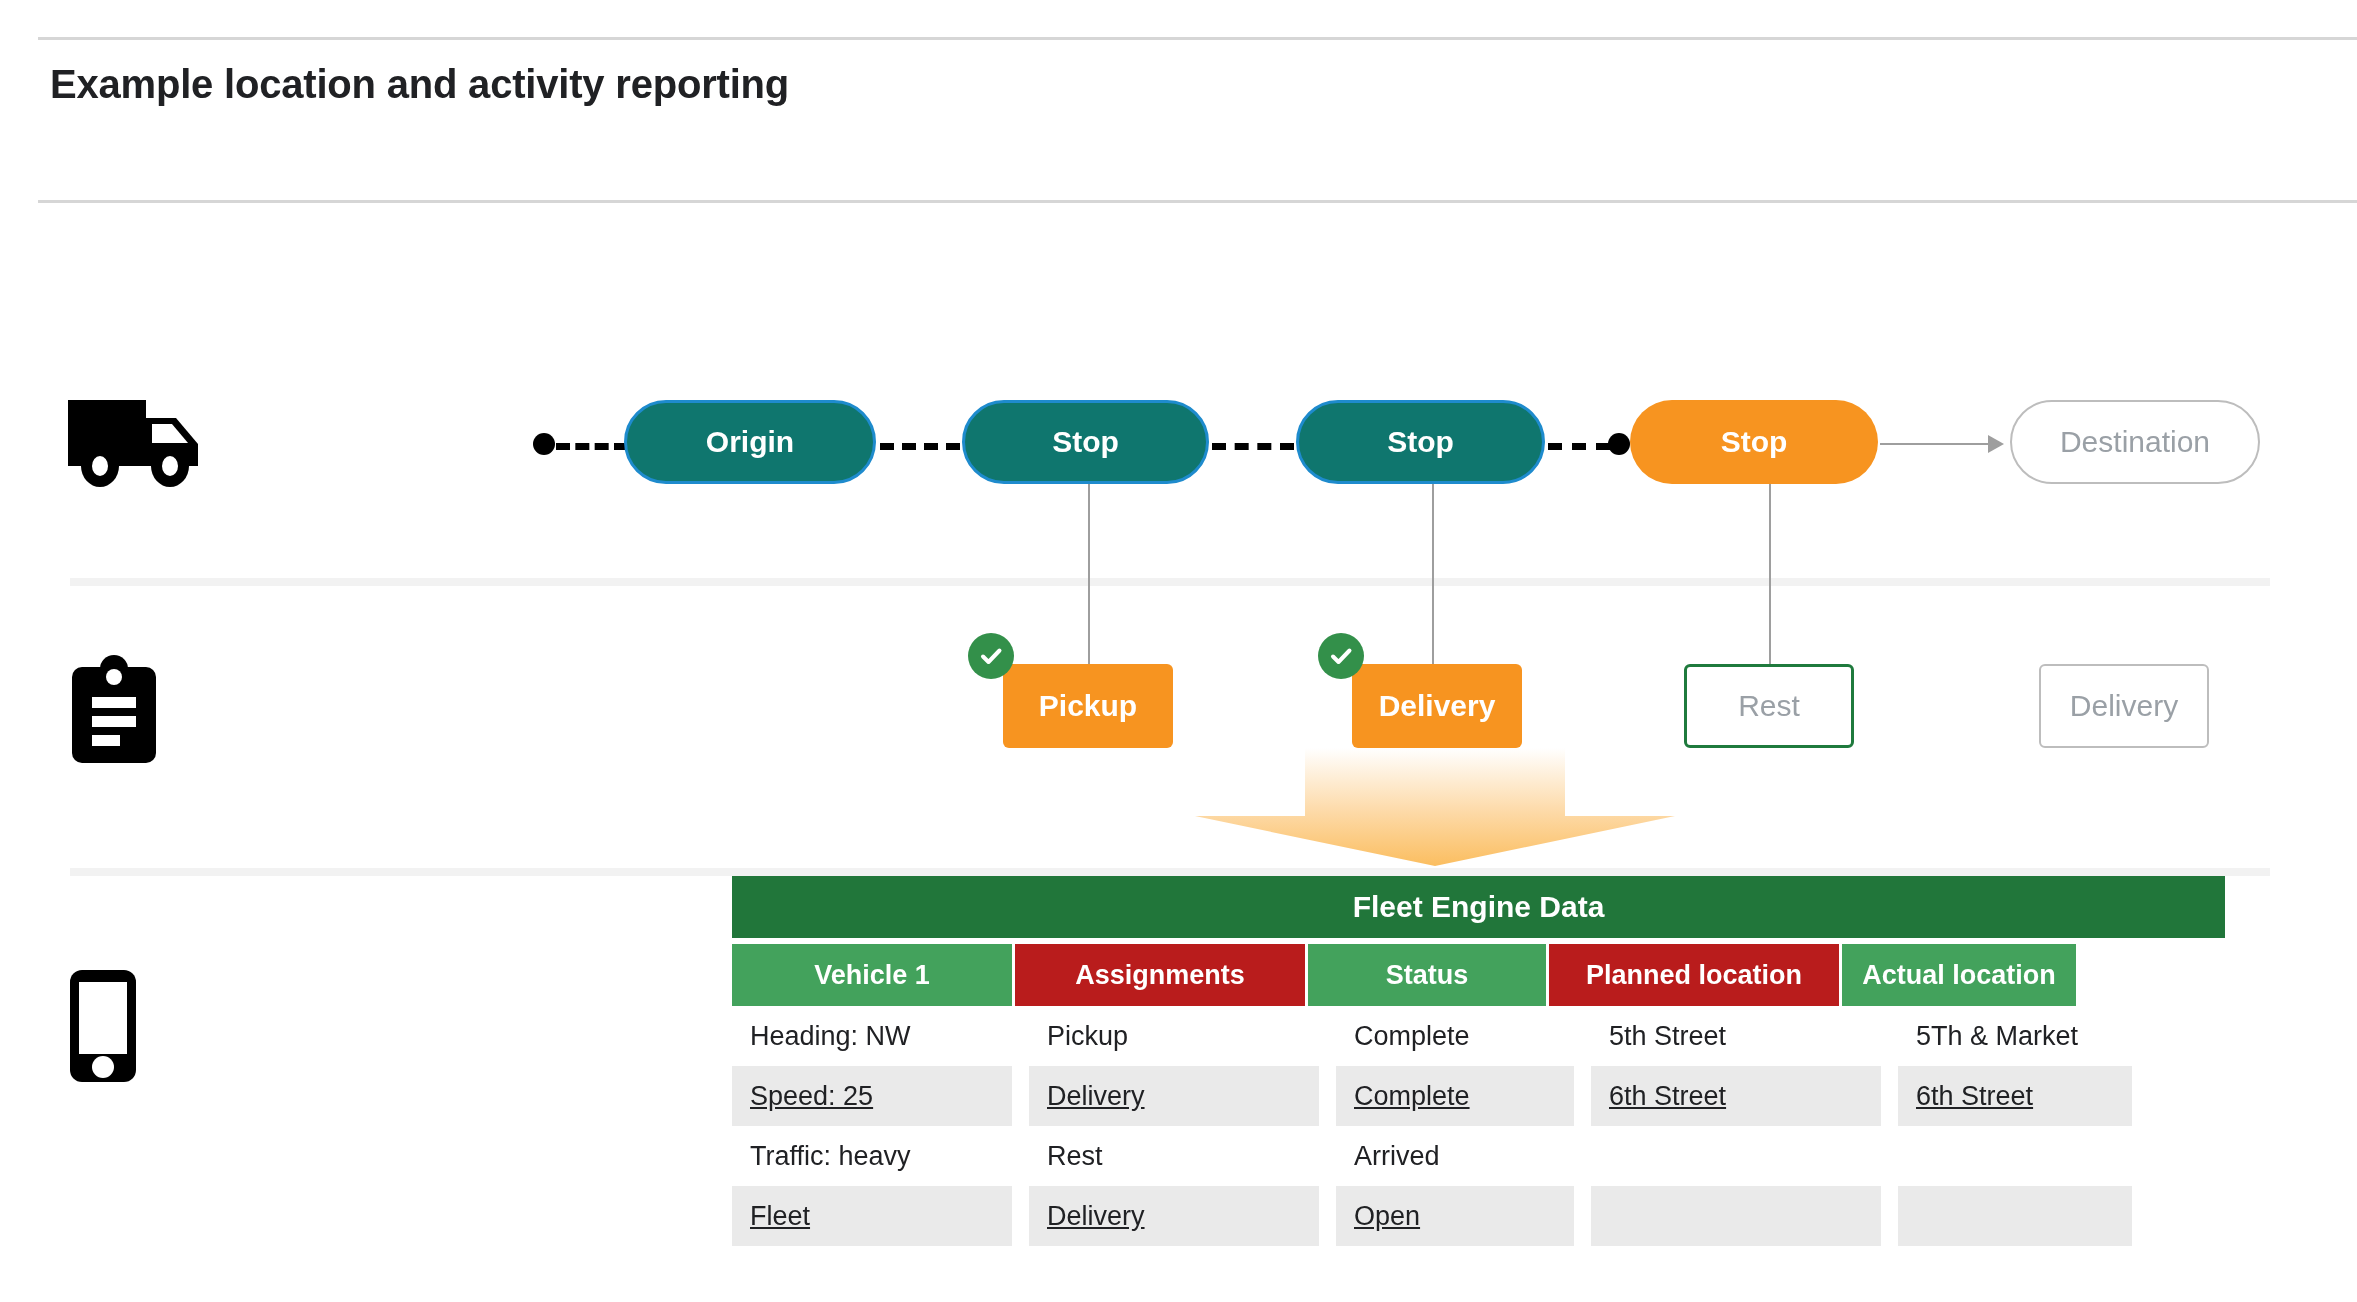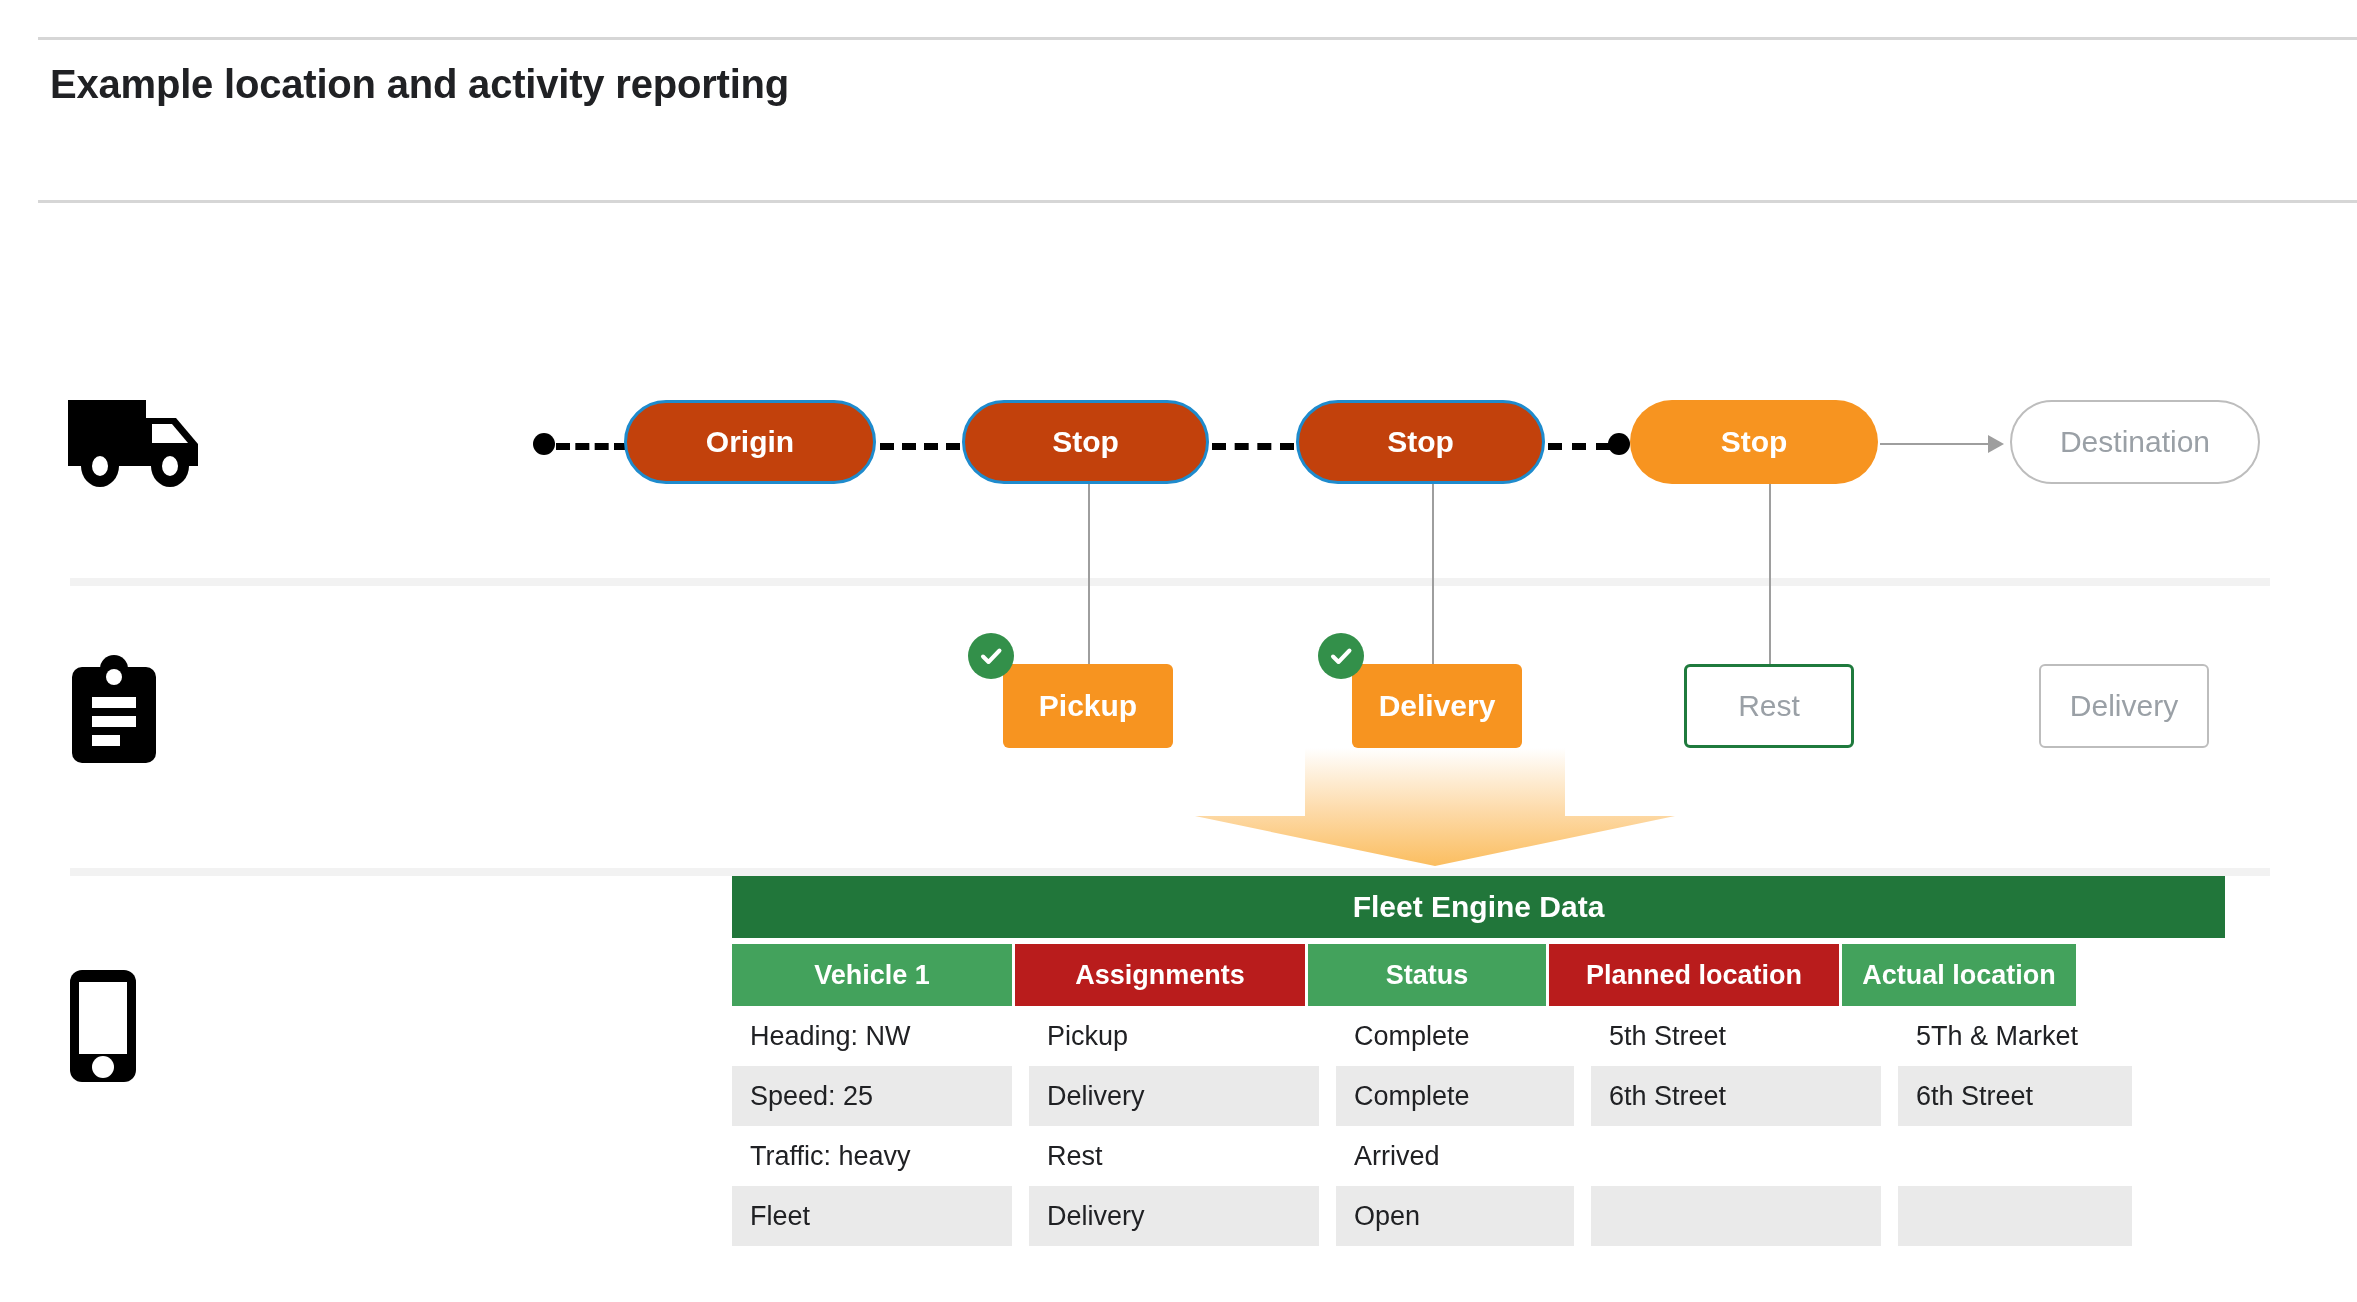--- a/index.html
+++ b/index.html
@@ -67,21 +67,21 @@
     border-radius: 42px;
     display: flex;
     align-items: center;
     justify-content: center;
     font-size: 30px;
     font-weight: 700;
     box-sizing: border-box;
     pointer-events: auto;
   }
   .pill--active {
-    background: #c2410c;
+    background: #0f766e;
     border: 3px solid #1E8BCD;
     color: #ffffff;
   }
   .pill--plain {
     background: #F79420;
     border: none;
     color: #ffffff;
   }
   .pill--ghost {
     background: #ffffff;
@@ -207,21 +207,21 @@
   }
   .fleet-row > div {
     height: 60px;
     display: flex;
     align-items: center;
     padding-left: 18px;
     box-sizing: border-box;
     font-size: 27px;
     color: #202124;
   }
-  .fleet-row--zebra > div { background: #eaeaea; }
+  .fleet-row--zebra > div { background: #eaeaea; text-decoration: underline; }
 
   .col-0 { width: 280px; }
   .col-1 { width: 290px; }
   .col-2 { width: 238px; }
   .col-3 { width: 290px; }
   .col-4 { width: 234px; }
 </style>
 </head>
 <body>
 

